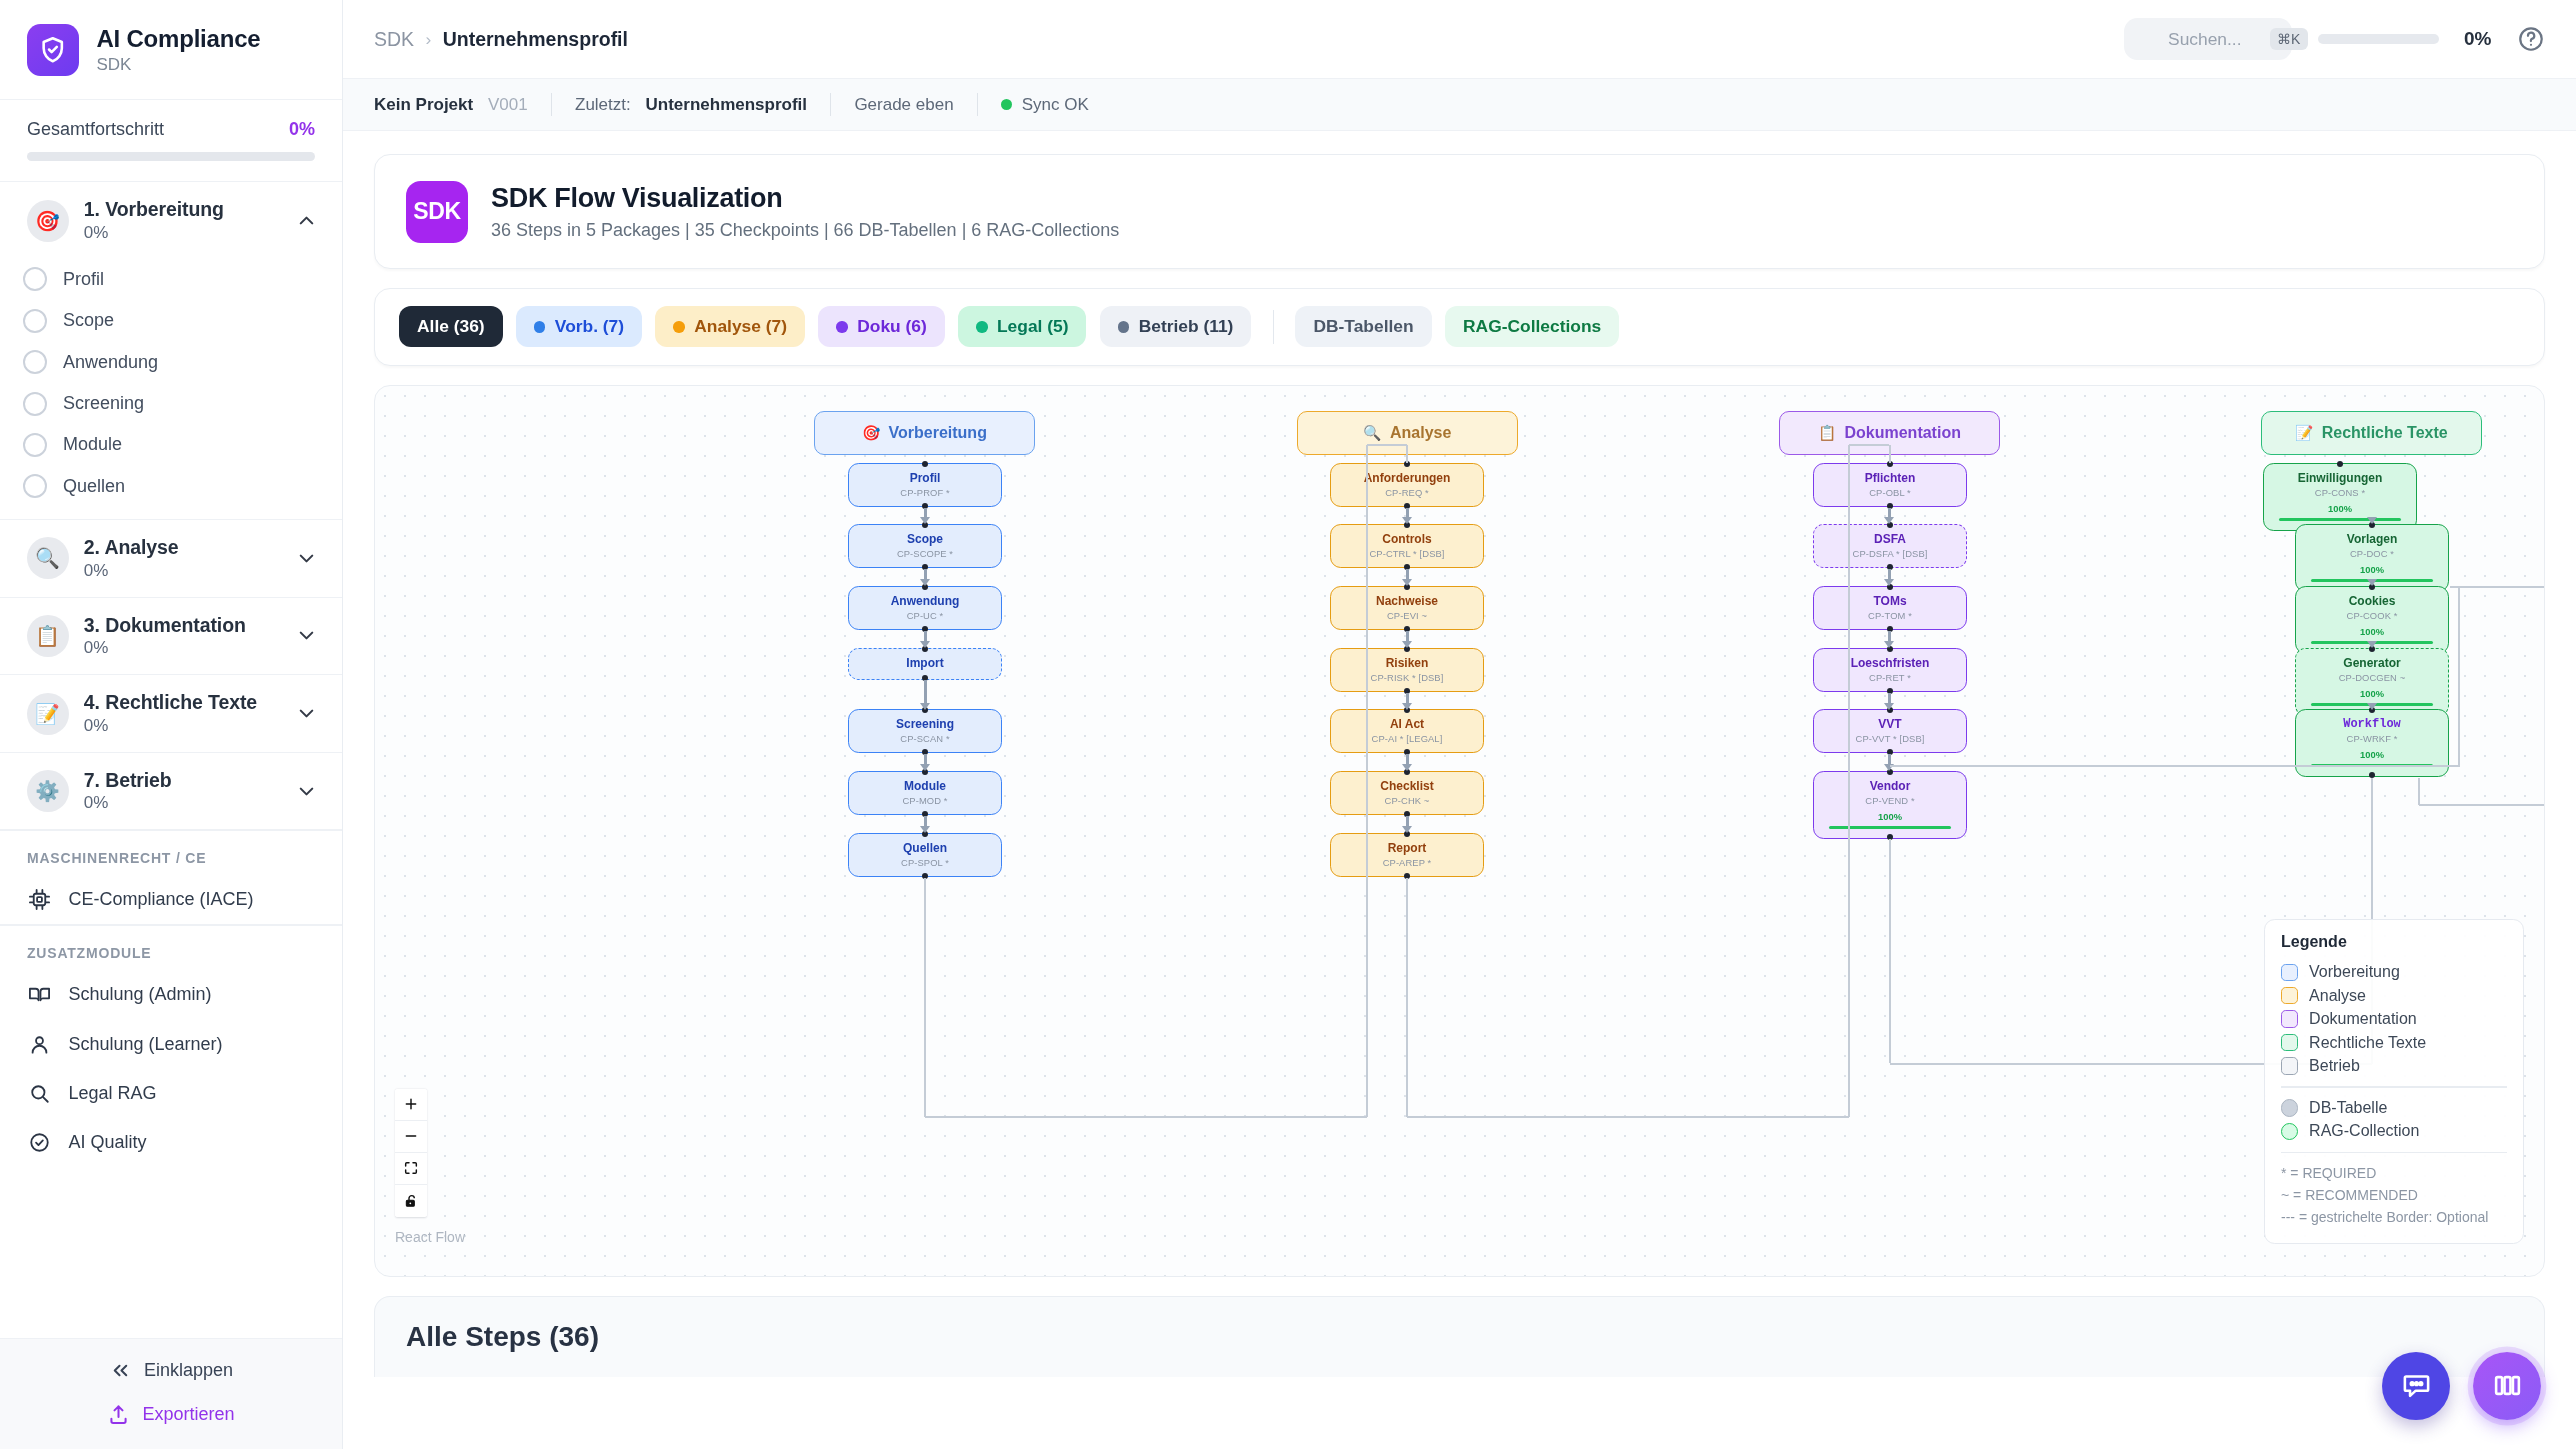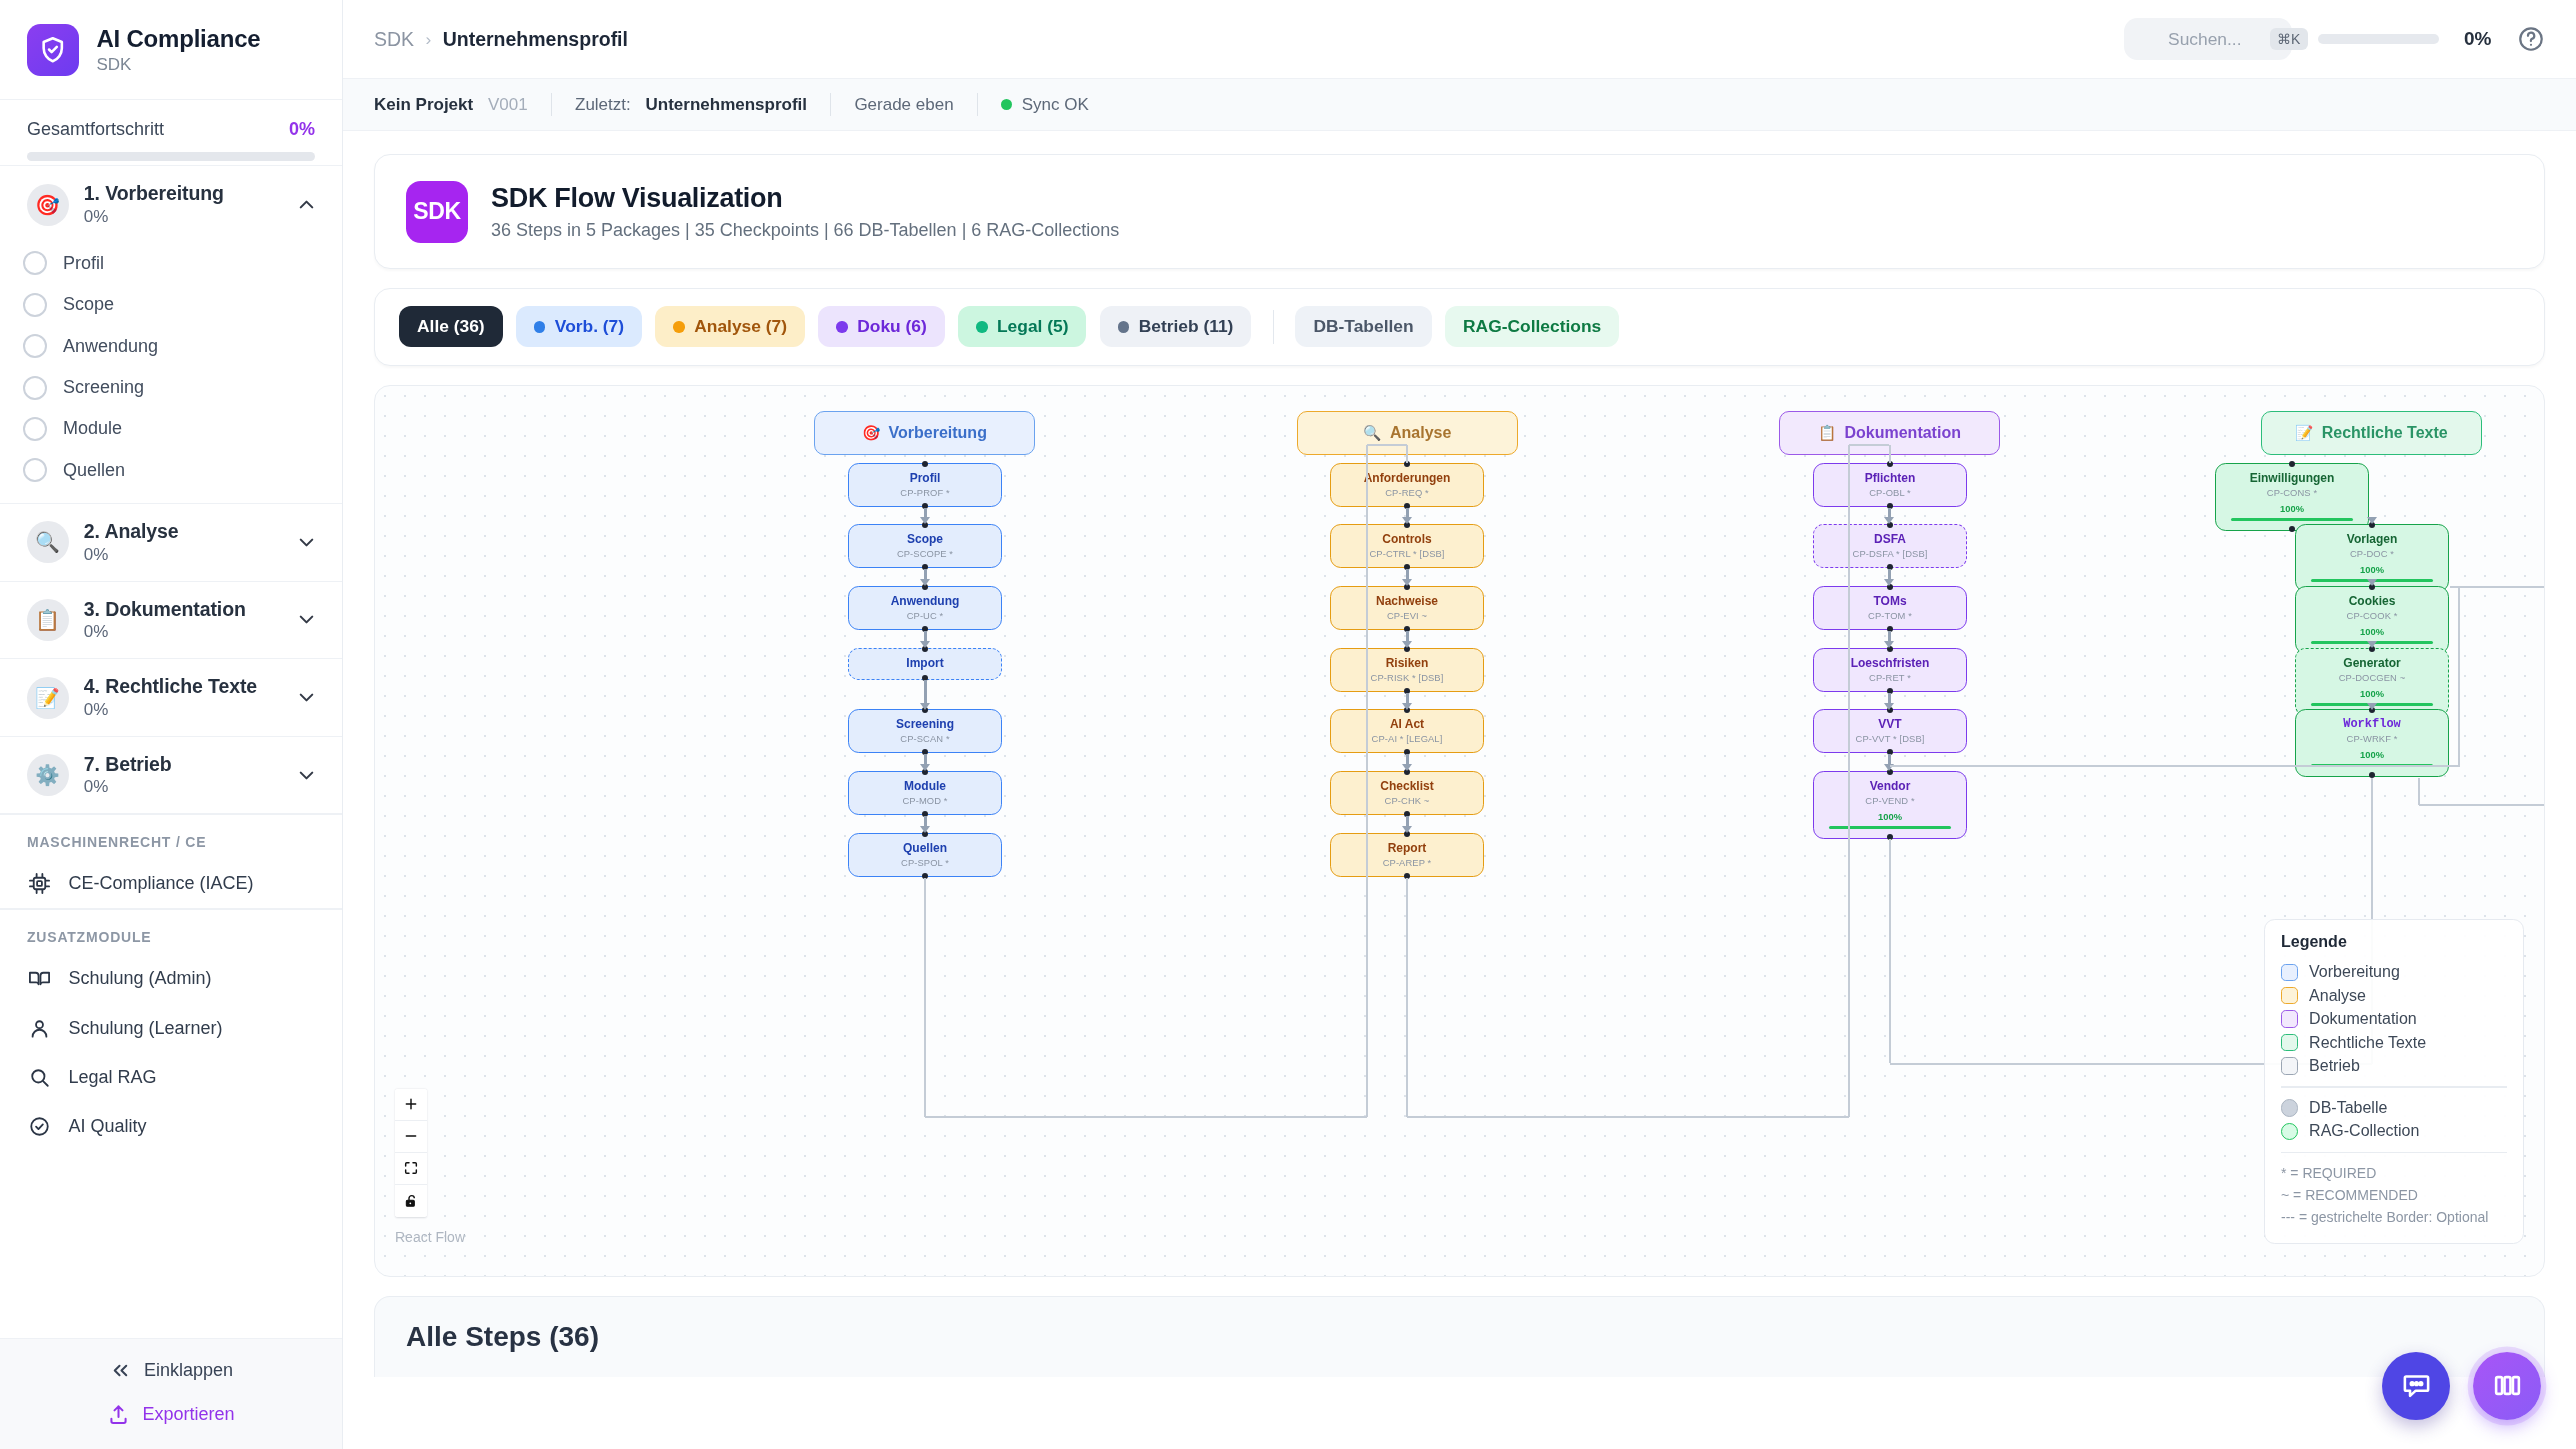--- a/index.html
+++ b/index.html
@@ -28,21 +28,21 @@
     width: 52px; height: 52px; border-radius: 13.4px;
     background: linear-gradient(140deg,#8b3ef0 0%,#6d3bf0 100%);
     display: flex; align-items: center; justify-content: center;
     flex: 0 0 52px;
   }
   .brand-text { display: flex; flex-direction: column; gap: 2px; }
   .brand-title { font-size: 24px; font-weight: 700; color: #141e30; letter-spacing: -0.2px; }
   .brand-sub { font-size: 17px; color: #7c8795; }
 
   .sb-progress {
-    padding: 19px 27px 4px 27px;
+    padding: 19px 27px 20px 27px;
     border-bottom: 1.3px solid #eef1f5;
   }
   .sb-progress-row { display: flex; justify-content: space-between; align-items: baseline; }
   .sb-progress-label { font-size: 18px; color: #3b4758; }
   .sb-progress-val { font-size: 18px; color: #9333ea; font-weight: 600; }
   .sb-progress-track {
     margin-top: 12px; height: 9.4px; border-radius: 5.4px; background: #e4e7ec;
   }
   .sb-progress-fill { height: 100%; width: 0%; border-radius: 5.4px; background: #9333ea; }
 
@@ -650,21 +650,21 @@
             <div class="nc">CP-VVT * [DSB]</div>
           </div>
           <div class="node" style="left: 1438px; top: 385px; background: rgb(240, 231, 254); border: 1.7px solid rgb(124, 58, 237);">
             <div class="handle-t"></div>
             <div class="handle-b"></div>
             <div class="nt" style="color: rgb(91, 33, 182);">Vendor</div>
             <div class="nc">CP-VEND *</div>
             <div class="np">100%</div>
             <div class="nbar"></div>
           </div>
-          <div class="node" style="left: 1840px; top: 77px; background: rgb(214, 247, 228); border: 1.7px solid rgb(22, 163, 74);">
+          <div class="node" style="left: 1888px; top: 77px; background: rgb(214, 247, 228); border: 1.7px solid rgb(22, 163, 74);">
             <div class="handle-t"></div>
             <div class="handle-b"></div>
             <div class="nt" style="color: rgb(22, 101, 52);">Einwilligungen</div>
             <div class="nc">CP-CONS *</div>
             <div class="np">100%</div>
             <div class="nbar"></div>
           </div>
           <div class="node" style="left: 1920px; top: 138px; background: rgb(214, 247, 228); border: 1.7px solid rgb(22, 163, 74);">
             <div class="handle-t"></div>
             <div class="handle-b"></div>

